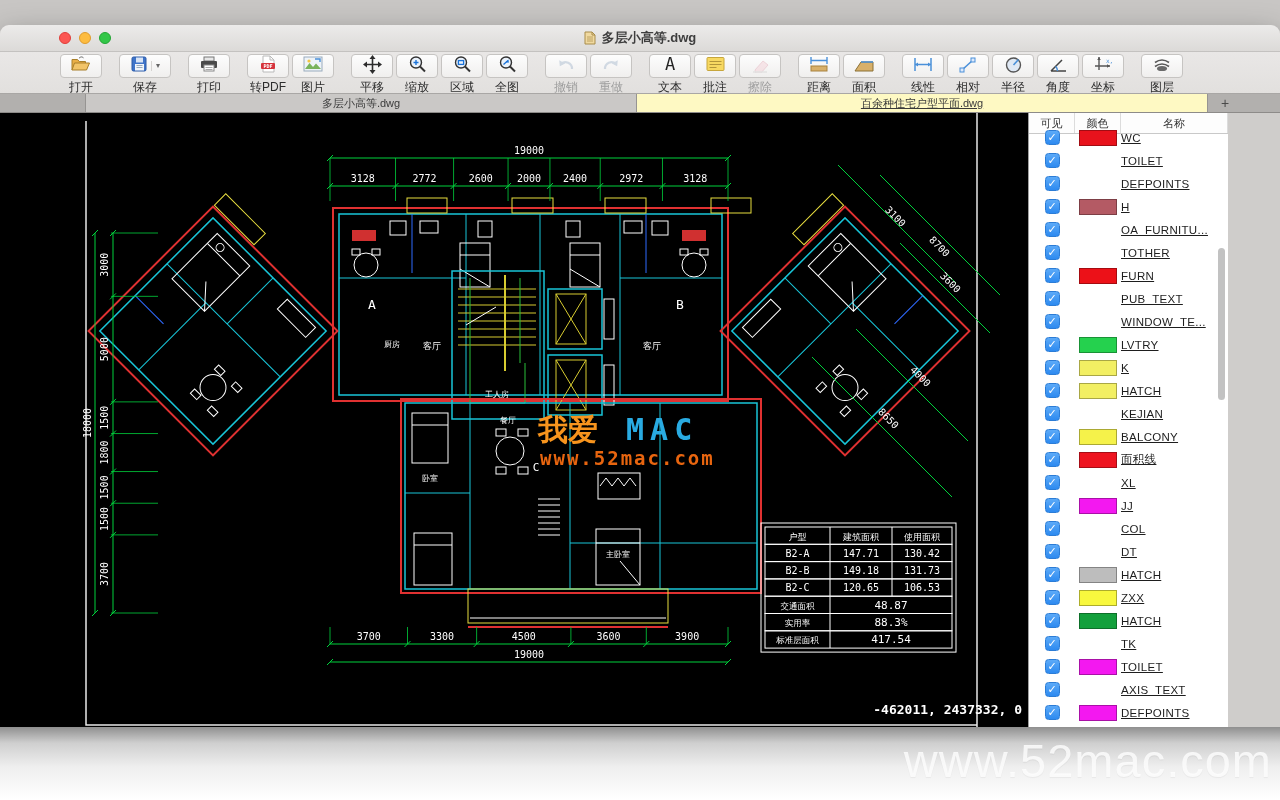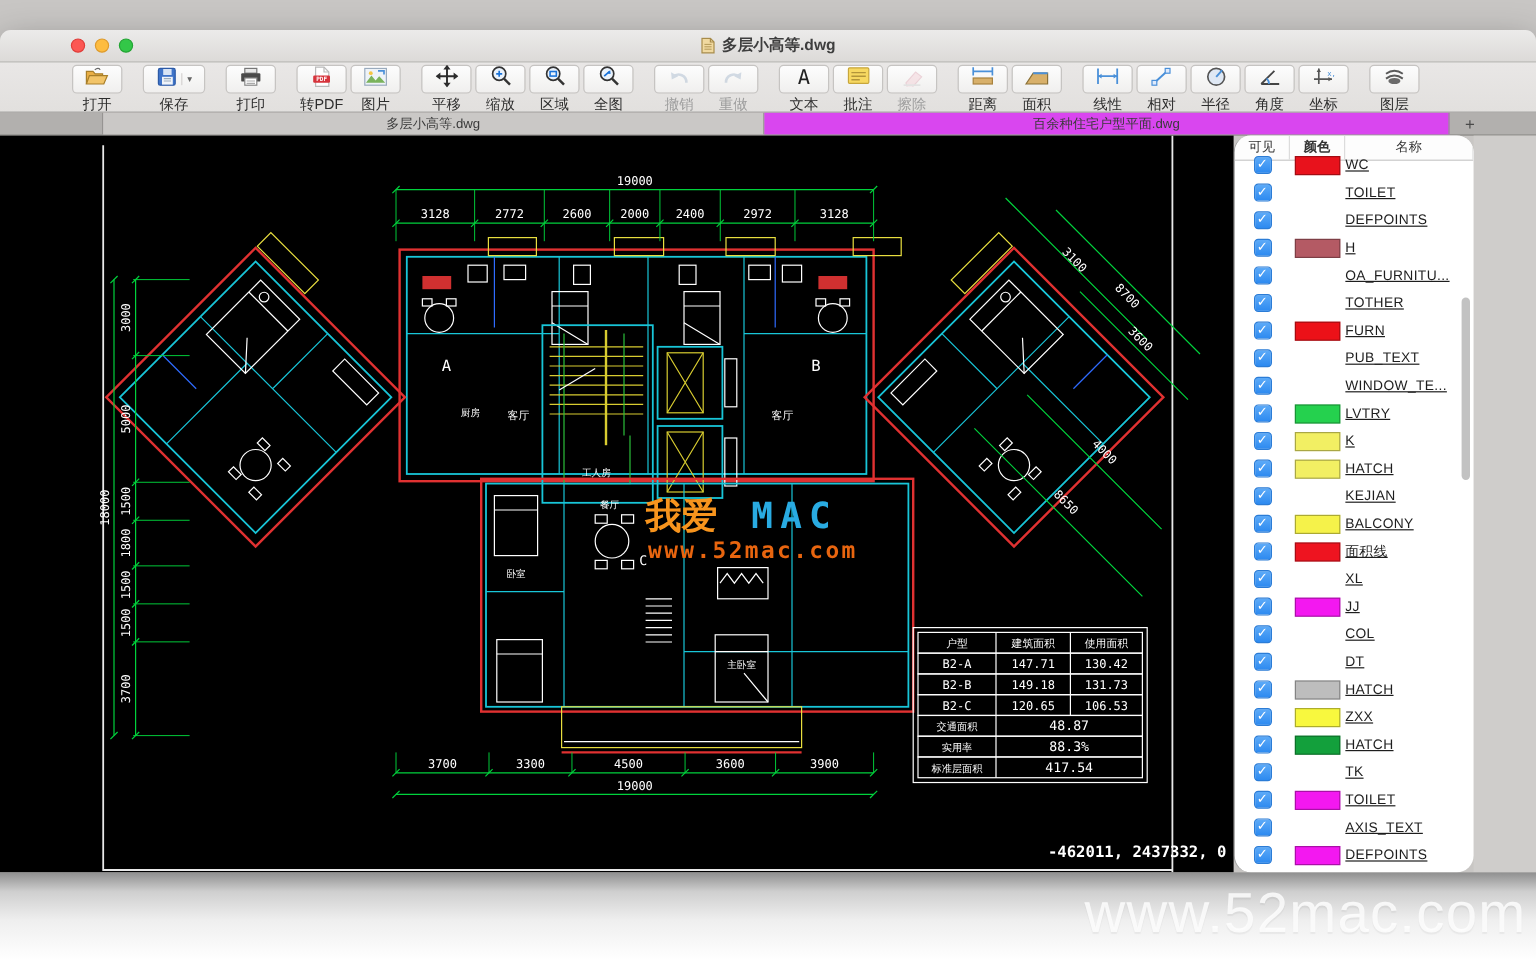--- a/index.html
+++ b/index.html
@@ -34,37 +34,37 @@
   .tbtn .tlabel { font-size:12px; color:#2d2d2d; margin-top:1px; white-space:nowrap; }
   .tbtn.disabled .icon-box svg { opacity:.38; }
   .tbtn.disabled .tlabel { color:#9d9d9d;text-align:center; }
 
   
   .tabbar { height:19px; background:#b2b0ae; border-bottom:1px solid #8d8b89;
             display:flex; font-size:11px; color:#3a3a3a; }
   .tab { border-right:1px solid #969492; display:flex; align-items:center; justify-content:center;
          white-space:nowrap; overflow:hidden; }
   .tab.active { background:#cac8c6; }
-  .tab.inactive { background:#d946ef; }
+  .tab.inactive { background:#fef9c3;text-decoration:underline; }
   .tab-spacer { width:86px; border-right:1px solid #969492; }
   .tab-add { width:34px; display:flex; align-items:center; justify-content:center;
              color:#4a4a4a; font-size:14px; }
 
   
   .main { height:614px; display:flex; }
   .canvas { width:1028px; height:614px; background:#000; position:relative; }
   .canvas svg { display:block; }
 
   
   .layer-panel { width:200px; height:614px; background:#fff; border-left:1px solid #a0a0a0;
-                 position:relative; overflow:hidden; font-size:11.5px;border-radius:14px; }
+                 position:relative; overflow:hidden; font-size:11.5px; }
   .lp-header { height:21px; display:flex; align-items:center; border-bottom:1px solid #c9c9c9;
                font-size:11px; color:#333; background:#fdfdfd; }
   .lp-header .hc { text-align:center; border-right:1px solid #dcdcdc; height:100%; line-height:21px; }
-  .hc1 { width:46px; } .hc2 { width:46px;font-weight:bold; } .hc3 { flex:1; }
+  .hc1 { width:46px; } .hc2 { width:46px; } .hc3 { flex:1; }
   .lp-list { margin-top:-8px; }
   .lp-row { height:23px; display:flex; align-items:center; }
   .lp-c1 { width:46px; display:flex; justify-content:center; }
   .lp-c2 { width:46px; display:flex; justify-content:center; }
   .lp-c3 { flex:1; color:#1e1e1e; letter-spacing:.3px; white-space:nowrap; overflow:hidden;text-decoration:underline; }
   .checkbox { width:15px; height:15px; border-radius:3.5px;
               background:linear-gradient(#5caaf8,#2d8af0); border:1px solid #2b7cd6;
               color:#fff; font-size:11px; line-height:13px; text-align:center; }
   .swatch { width:38px; height:16px; }
   .swatch.colored { border:1px solid rgba(0,0,0,.3); }

